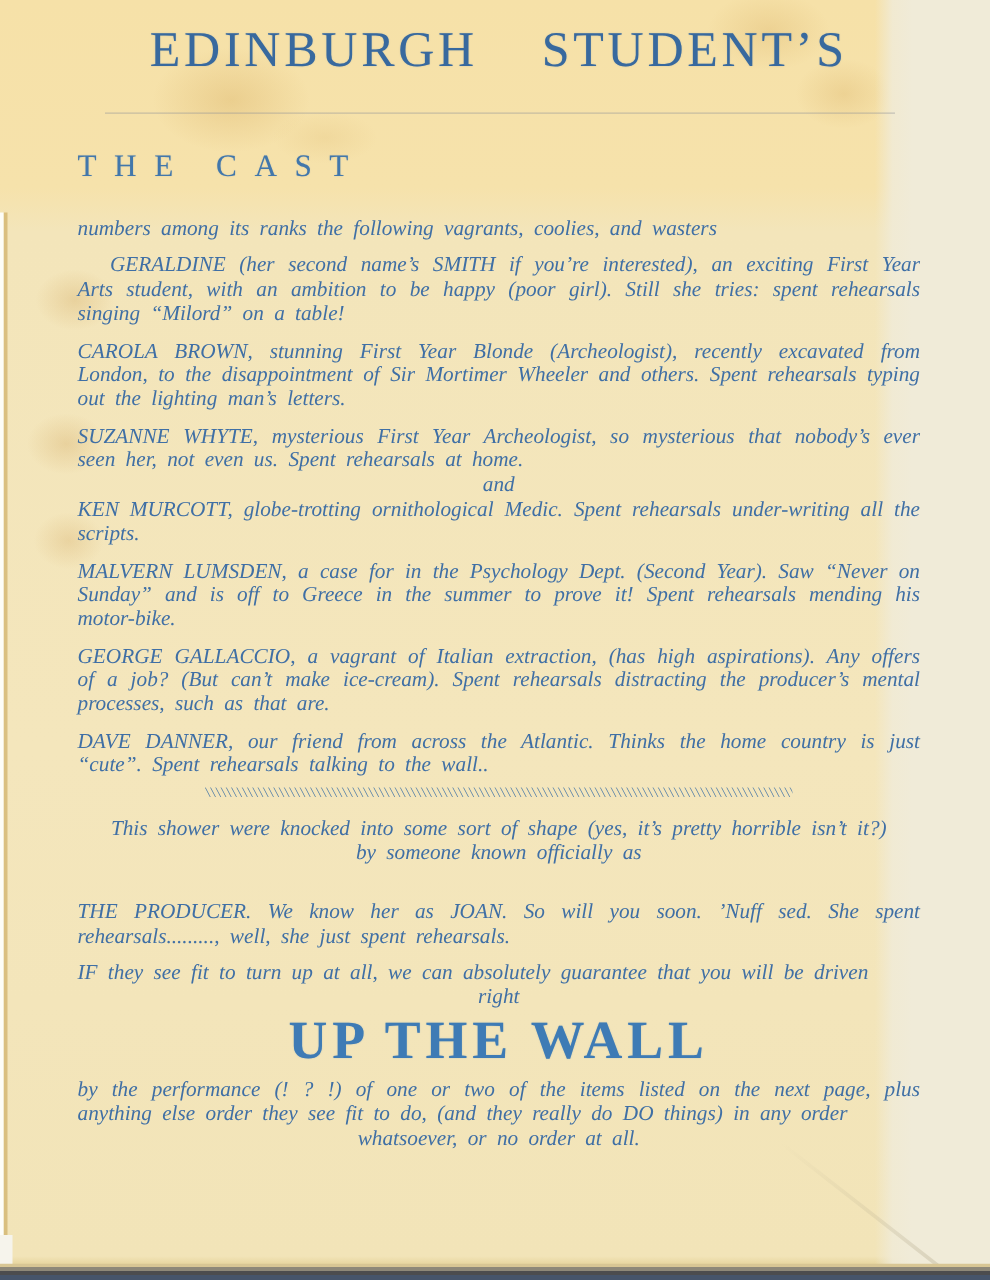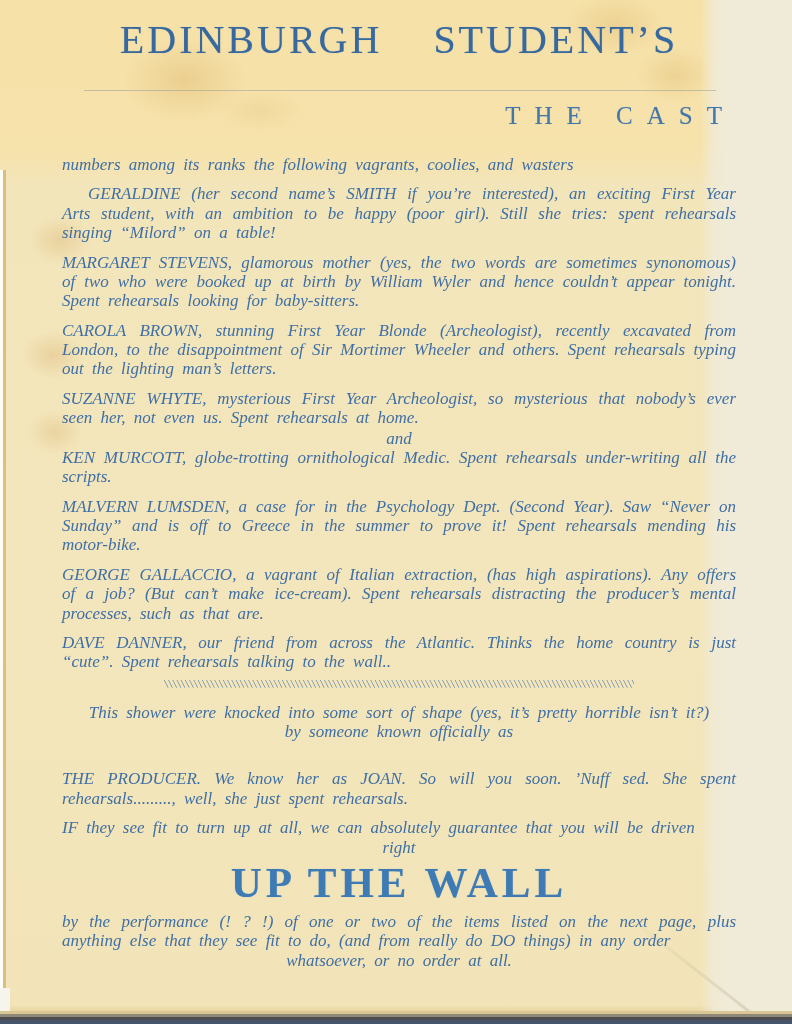--- a/index.html
+++ b/index.html
@@ -49,22 +49,22 @@
   }
   .masthead{
     text-align:center;font-size:40px;letter-spacing:3px;word-spacing:.95em;
     color:#38699e;margin-top:4px;white-space:nowrap;
     text-shadow:0 0 1px rgba(56,105,158,.35);
   }
   .rule{
     margin:27px 20px 0 22px;border-top:1px solid rgba(140,145,150,.45);height:0;
   }
   .cast-heading{
-    text-align:right;font-size:25px;letter-spacing:14px;color:#4277ab;
-    margin-top:11px;text-shadow:0 0 1px rgba(66,119,171,.3);
+    text-align:left;font-size:25px;letter-spacing:14px;color:#4277ab;
+    margin-top:29px;text-shadow:0 0 1px rgba(66,119,171,.3);
   }
   .bodytext{font-size:17px;line-height:1.14;word-spacing:4px;font-style:italic;}
   .intro{margin-top:25px;}
   .par{ text-align:justify;margin-top:10px; }
   .par.indent{text-indent:26px;}
   .and-line{text-align:center;margin-top:1px;}
   .squiggle{
     margin:8px auto 0 auto;width:470px;text-align:center;
     font-size:7px;letter-spacing:0;color:#4b79a6;white-space:nowrap;overflow:hidden;
   }
@@ -91,21 +91,20 @@
   <div class="bottom-edge"></div>
 
   <div class="content">
     <div class="masthead">EDINBURGH STUDENT’S</div>
     <div class="rule"></div>
     <div class="cast-heading">THE CAST</div>
 
     <div class="bodytext intro">numbers among its ranks the following vagrants, coolies, and wasters</div>
 
     <div class="bodytext par indent">GERALDINE (her second name’s SMITH if you’re interested), an exciting First Year Arts student, with an ambition to be happy (poor girl). Still she tries: spent rehearsals singing “Milord” on a table!</div>
-    <div class="bodytext par">MARGARET STEVENS, glamorous mother (yes, the two words are sometimes synonomous) of two who were booked up at birth by William Wyler and hence couldn’t appear tonight. Spent rehearsals looking for baby-sitters.</div>
     <div class="bodytext par">CAROLA BROWN, stunning First Year Blonde (Archeologist), recently excavated from London, to the disappointment of Sir Mortimer Wheeler and others. Spent rehearsals typing out the lighting man’s letters.</div>
     <div class="bodytext par">SUZANNE WHYTE, mysterious First Year Archeologist, so mysterious that nobody’s ever seen her, not even us. Spent rehearsals at home.</div>
 
     <div class="bodytext and-line">and</div>
 
     <div class="bodytext par" style="margin-top:0">KEN MURCOTT, globe-trotting ornithological Medic. Spent rehearsals under-writing all the scripts.</div>
     <div class="bodytext par">MALVERN LUMSDEN, a case for in the Psychology Dept. (Second Year). Saw “Never on Sunday” and is off to Greece in the summer to prove it! Spent rehearsals mending his motor-bike.</div>
     <div class="bodytext par">GEORGE GALLACCIO, a vagrant of Italian extraction, (has high aspirations). Any offers of a job? (But can’t make ice-cream). Spent rehearsals distracting the producer’s mental processes, such as that are.</div>
     <div class="bodytext par">DAVE DANNER, our friend from across the Atlantic. Thinks the home country is just “cute”. Spent rehearsals talking to the wall..</div>
 
@@ -119,17 +118,17 @@
     <div class="bodytext par producer">THE PRODUCER. We know her as JOAN. So will you soon. ’Nuff sed. She spent rehearsals........., well, she just spent rehearsals.</div>
 
     <div class="bodytext ifpar">
       <div class="centered" style="text-align:justify">IF they see fit to turn up at all, we can absolutely guarantee that you will be driven</div>
       <div class="centered">right</div>
     </div>
 
     <div class="big-title">UP THE WALL</div>
 
     <div class="bodytext outro">
-      <div style="text-align:justify">by the performance (! ? !) of one or two of the items listed on the next page, plus anything else that they see fit to do, (and from really do DO things) in any order</div>
+      <div style="text-align:justify">by the performance (! ? !) of one or two of the items listed on the next page, plus anything else order they see fit to do, (and they really do DO things) in any order</div>
       <div class="centered">whatsoever, or no order at all.</div>
     </div>
   </div>
 </div>
 
 </body></html>

